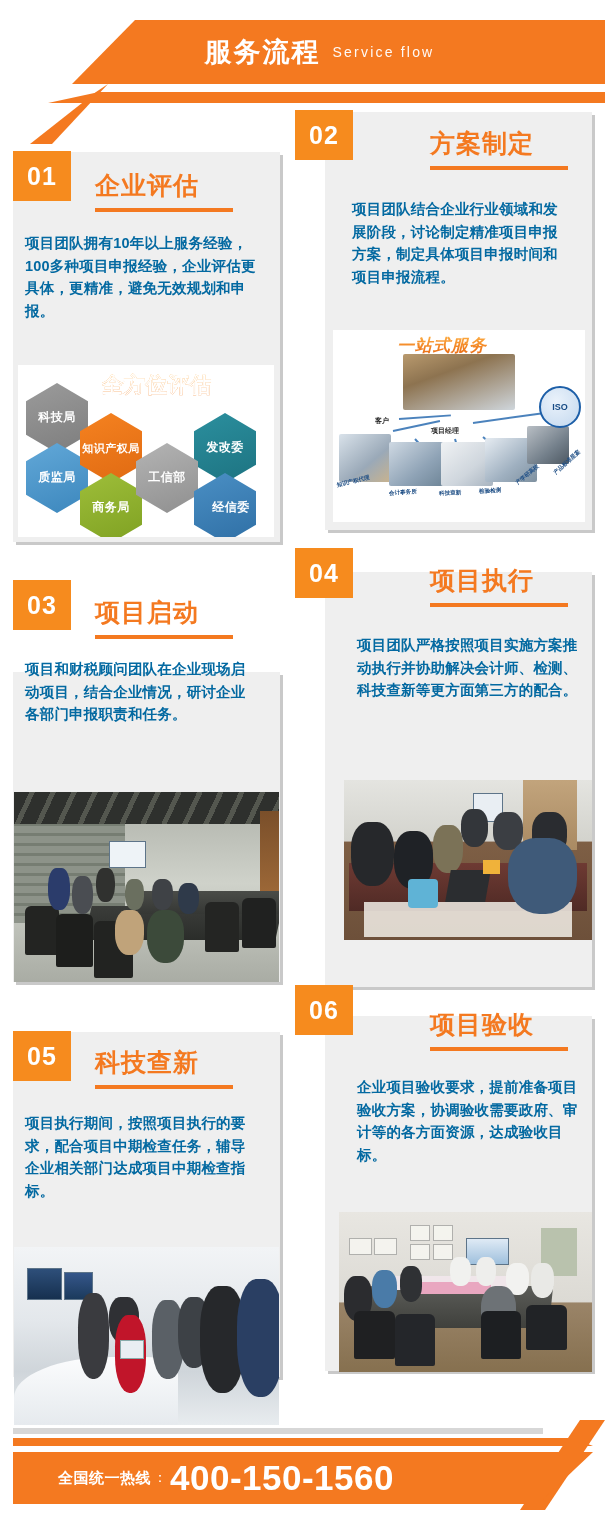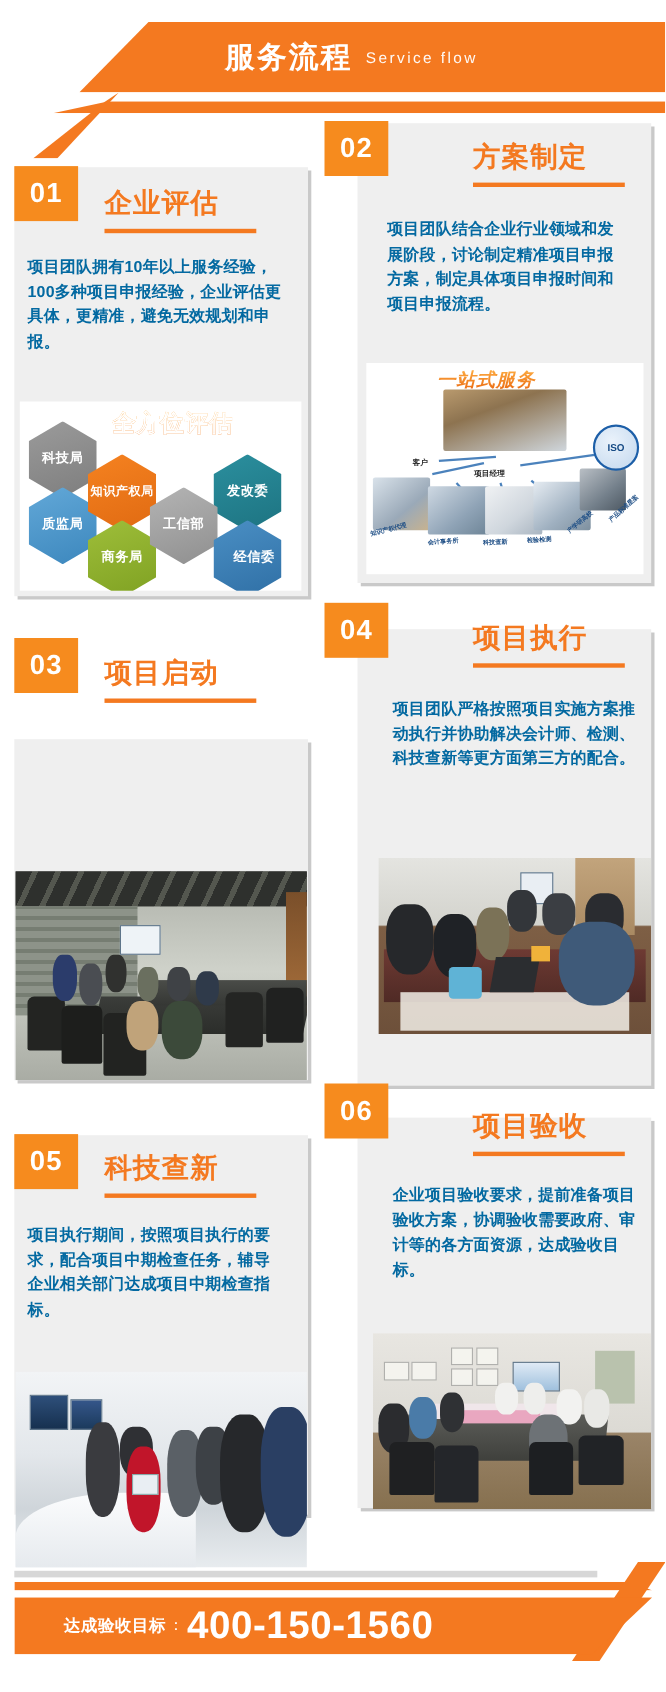--- a/index.html
+++ b/index.html
@@ -95,21 +95,21 @@
   .badge.b4 { left: 295px; top: 548px; }
   .badge.b6 { left: 295px; top: 985px; }
 
   
   .hexwrap { position: absolute; left: 18px; top: 365px; width: 256px; height: 172px; background:#fff; overflow:hidden; }
   .hex {
     position: absolute; width: 62px; height: 70px;
     clip-path: polygon(50% 0%, 100% 26%, 100% 74%, 50% 100%, 0% 74%, 0% 26%);
     display: flex; align-items: center; justify-content: center;
     color: #fff; font-size: 12px; font-weight: bold; text-align: center;
-    line-height: 1.1; letter-spacing: .5px; font-family: Liberation Mono, monospace;
+    line-height: 1.1; letter-spacing: .5px;
   }
   .hex.h1 { left: 8px;   top: 18px;  background: linear-gradient(160deg,#9b9b9b,#7d7d7d); }
   .hex.h2 { left: 8px;   top: 78px;  background: linear-gradient(160deg,#62a8d8,#3c87bd); }
   .hex.h3 { left: 62px;  top: 48px;  background: linear-gradient(160deg,#f58220,#e06a12); }
   .hex.h4 { left: 62px;  top: 108px; background: linear-gradient(160deg,#9ebe3a,#7fa122); }
   .hex.h5 { left: 118px; top: 78px;  background: linear-gradient(160deg,#b4b4b4,#8f8f8f); }
   .hex.h6 { left: 176px; top: 48px;  background: linear-gradient(160deg,#2b8f9e,#1d7381); }
   .hex.h7 { left: 176px; top: 108px; background: linear-gradient(160deg,#4a8fc4,#2f6fa5); padding-left: 12px; }
   .hex-title {
     position: absolute; left: 84px; top: 6px;
@@ -265,20 +265,21 @@
     <div class="lbl" style="left:106px; top:160px; transform:rotate(-2deg);">科技查新</div>
     <div class="lbl" style="left:146px; top:158px; transform:rotate(-3deg);">检验检测</div>
     <div class="lbl" style="left:184px; top:150px; transform:rotate(-40deg);">产学研高校</div>
     <div class="lbl" style="left:222px; top:140px; transform:rotate(-42deg);">产品标准星案</div>
   </div>
 
   <div class="card c3"></div>
   <div class="badge b3">03</div>
   <div class="card-title" style="left:95px; top:600px;">项目启动</div>
   <div class="card-title-rule" style="left:95px; top:635px; width:138px;"></div>
+  <div class="card-body" style="left:25px; top:658px; width:233px;">项目和财税顾问团队在企业现场启动项目，结合企业情况，研讨企业各部门申报职责和任务。</div>
 
   <div class="photo p3">
     <div class="sky" style="background:linear-gradient(180deg,#4e4f4c 0%,#3a3b38 16%,#b9bcb4 17%,#cfd2ca 48%,#a9aca4 100%);"></div>
     <div style="position:absolute;left:0;top:0;width:100%;height:17%;background:
         repeating-linear-gradient(115deg,#2e302d 0 14px,#54574f 14px 19px);"></div>
     <div style="position:absolute;left:0;top:17%;width:42%;height:52%;
         background:repeating-linear-gradient(0deg,#8d9389 0 7px,#767d72 7px 10px);"></div>
     <div style="position:absolute;right:0;top:10%;width:7%;height:58%;
         background:linear-gradient(180deg,#7a4f2a,#a8703c);"></div>
     <div class="scr" style="left:36%;top:26%;width:14%;height:14%;background:#eef3f7;"></div>
@@ -376,18 +377,18 @@
     <div class="chair" style="left:22%; top:64%; width:16%; height:32%; background:#24262a;"></div>
     <div class="chair" style="left:56%; top:62%; width:16%; height:30%; background:#1d1f22;"></div>
     <div class="chair" style="left:74%; top:58%; width:16%; height:28%; background:#212326;"></div>
   </div>
 
   <div class="top-rule"></div>
   <div class="footer-stripe"></div>
   <div class="footer-band-diag"></div>
   <div class="footer-band"></div>
   <div class="footer-inner">
-    <span class="footer-label">达成验收目标</span>
+    <span class="footer-label">全国统一热线</span>
     <span class="footer-colon">：</span>
     <span class="footer-phone">400-150-1560</span>
   </div>
 
 </div>
 
 </body></html>

